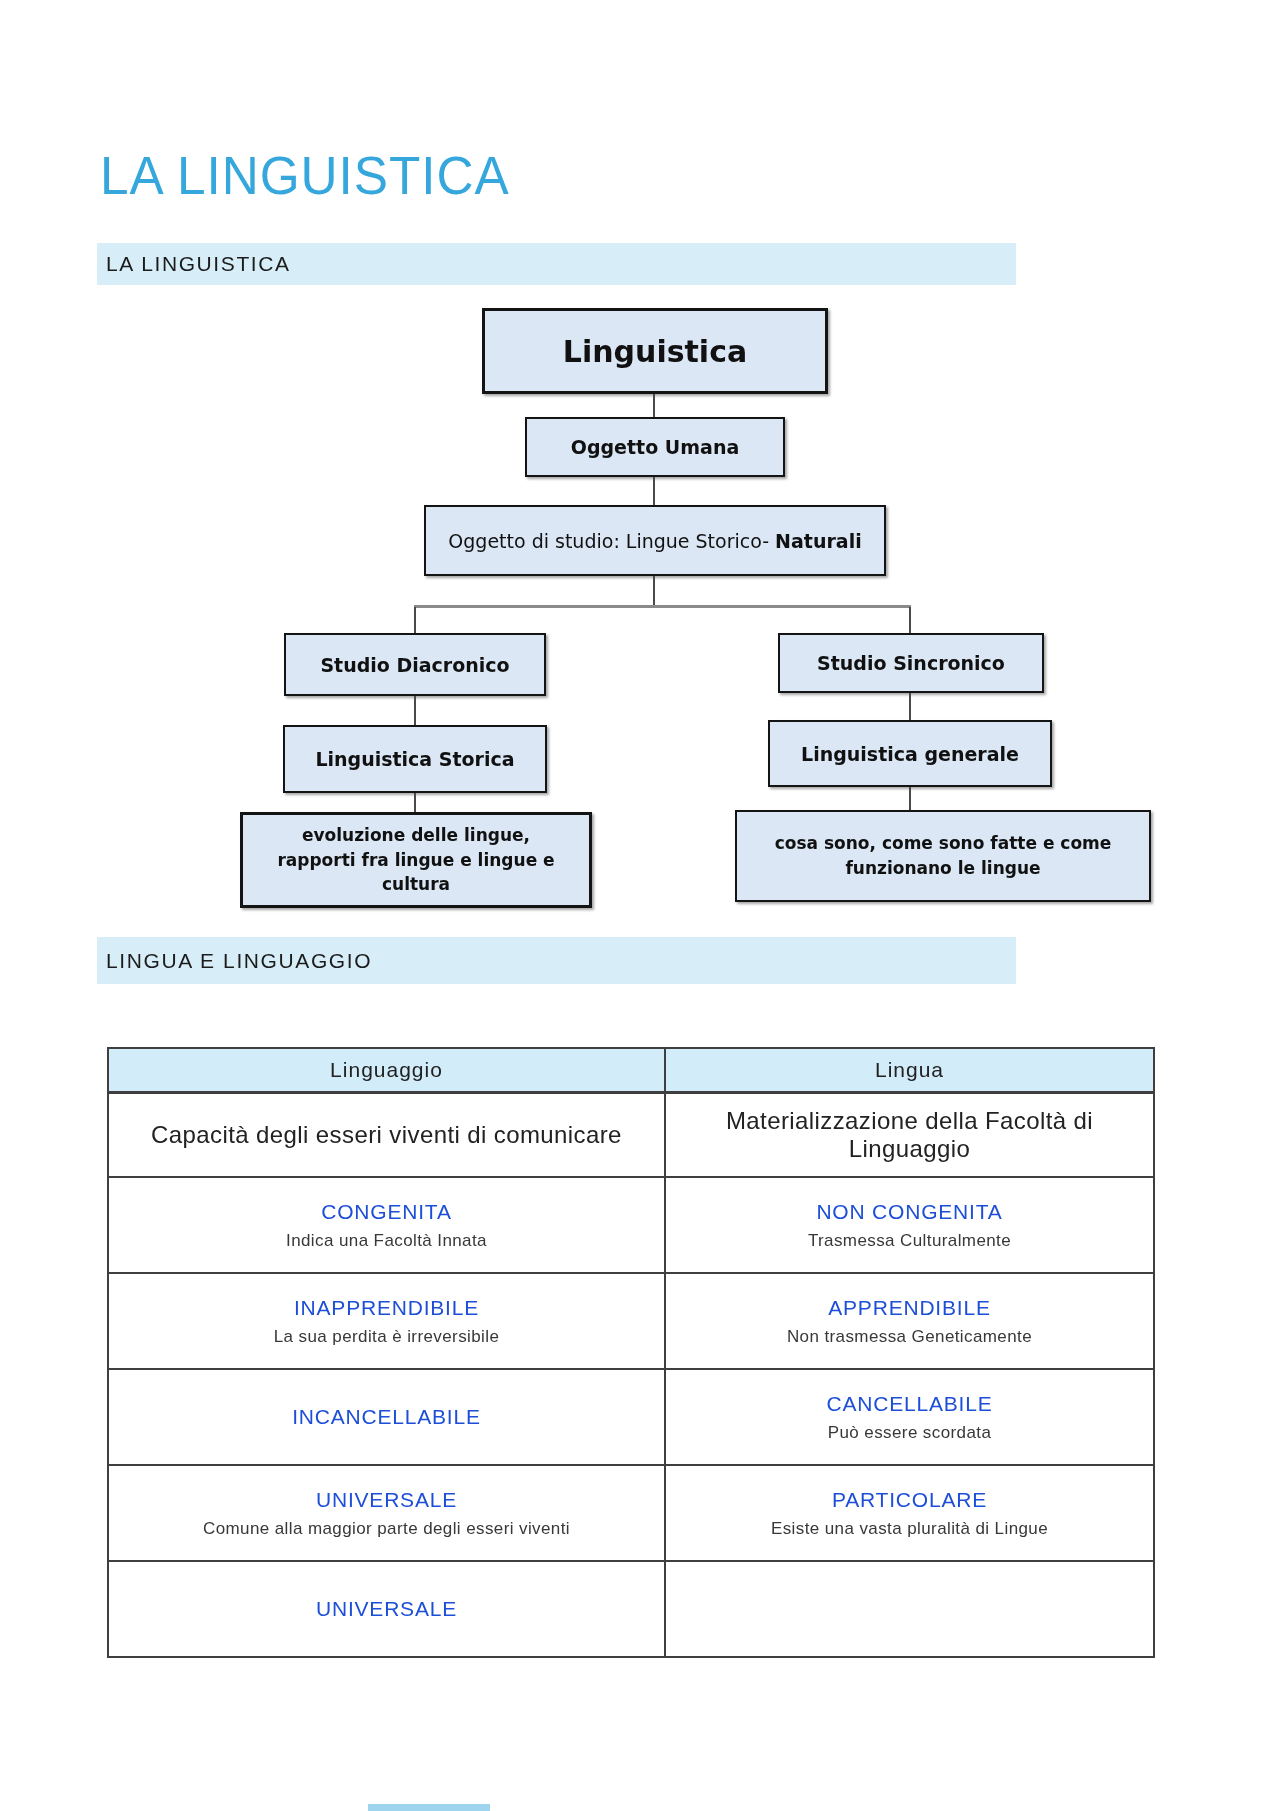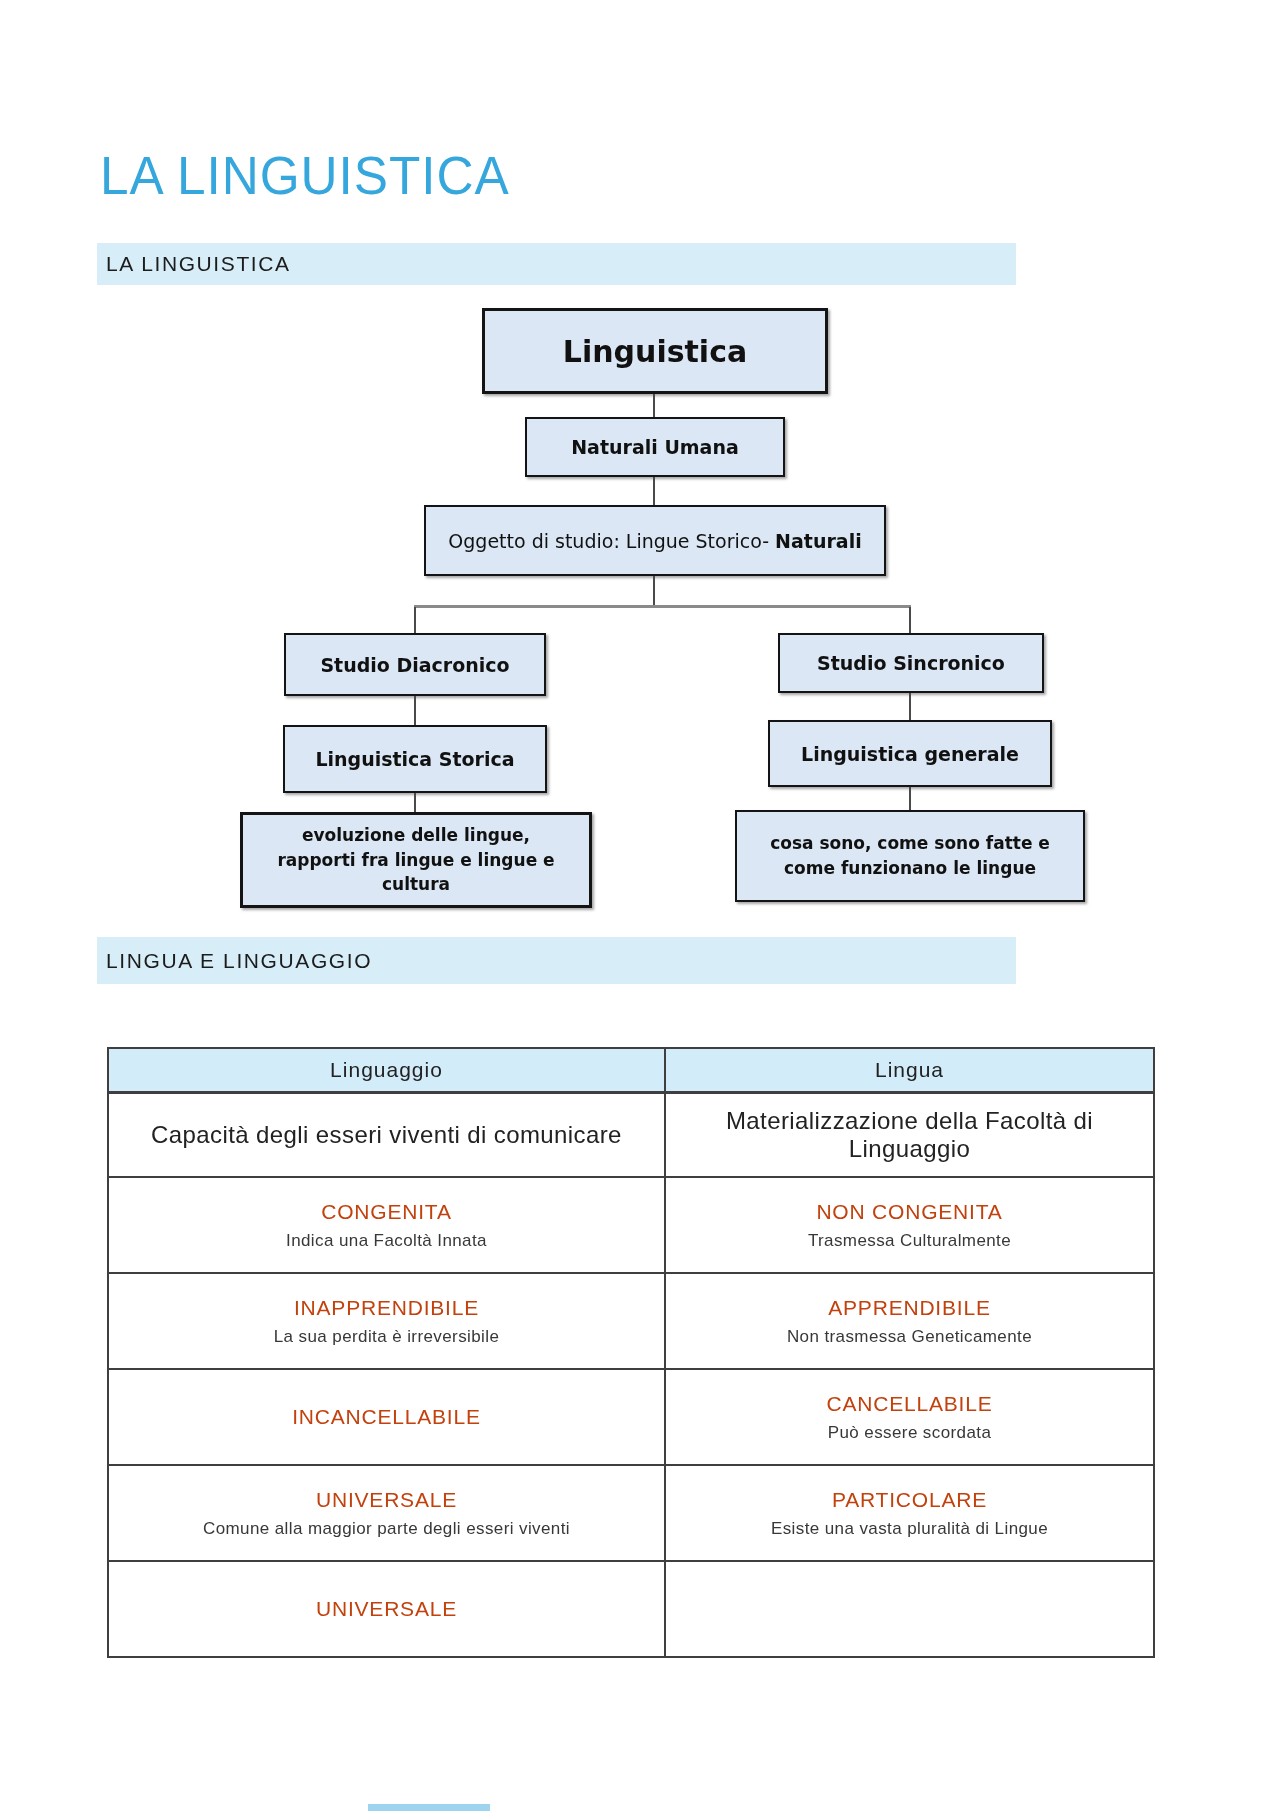--- a/index.html
+++ b/index.html
@@ -41,21 +41,21 @@
   }
   .box-root   {left:482px;top:308px;width:346px;height:86px;font-size:30px;font-weight:700;border-width:3px;}
   .box-science{left:525px;top:417px;width:260px;height:60px;font-size:19px;}
   .box-object {left:424px;top:505px;width:462px;height:71px;font-size:19px;font-weight:500;}
   .box-object b{font-weight:700;}
   .box-studio-l{left:284px;top:633px;width:262px;height:63px;font-size:19px;}
   .box-studio-r{left:778px;top:633px;width:266px;height:60px;font-size:19px;}
   .box-disc-l {left:283px;top:725px;width:264px;height:68px;font-size:19px;}
   .box-disc-r {left:768px;top:720px;width:284px;height:67px;font-size:19px;}
   .box-desc-l {left:240px;top:812px;width:352px;height:96px;font-size:17px;line-height:1.45;padding:0 20px;border-width:3px;}
-  .box-desc-r {left:735px;top:810px;width:350px;height:92px;font-size:17px;line-height:1.45;padding:0 16px;}
+  .box-desc-r {left:735px;top:810px;width:416px;height:92px;font-size:17px;line-height:1.45;padding:0 16px;}
   .vline{position:absolute;width:2px;background:#4a4a4a;}
   .hline{position:absolute;height:3px;background:#8a8a8a;}
   .v1{left:653px;top:394px;height:23px;}
   .v2{left:653px;top:477px;height:28px;}
   .v3{left:653px;top:576px;height:29px;}
   .hbranch{left:414px;top:605px;width:497px;}
   .stub-l{left:414px;top:607px;height:26px;}
   .stub-r{left:909px;top:607px;height:26px;}
   .vl2{left:414px;top:696px;height:29px;}
   .vr2{left:909px;top:693px;height:27px;}
@@ -72,41 +72,41 @@
   .thead-row{height:42px;background:#D3ECF9;border-bottom:1px solid #3f3f3f;}
   .thead-row .tcell{font-size:21px;letter-spacing:1px;}
   .def-row{height:82px;}
   .def-row .tcell{font-size:24px;letter-spacing:.4px;}
   .attr-row{height:94px;}
   .tcell{
     display:flex;flex-direction:column;align-items:center;justify-content:center;
     text-align:center;padding:4px 10px;box-sizing:border-box;
   }
   .tcell.lcell{border-right:2px solid #3f3f3f;}
-  .ct{font-size:21px;letter-spacing:.8px;color:#c2410c;}
+  .ct{font-size:21px;letter-spacing:.8px;color:#1d4ed8;}
   .cs{font-size:17px;letter-spacing:.4px;color:#383838;margin-top:7px;}
   .cs:empty{display:none;}
   
   .sliver{position:absolute;left:368px;top:1804px;width:122px;height:7px;background:#9fd4ee;}
 </style>
 </head>
 <body>
 
 <div class="page">
 
   <div class="doc-title">LA LINGUISTICA</div>
 
   <div class="section-bar bar1">
     <span>LA LINGUISTICA</span>
   </div>
 
   <div class="diagram">
     <div class="dbox box-root">Linguistica</div>
     <div class="vline v1"></div>
-    <div class="dbox box-science">Naturali Umana</div>
+    <div class="dbox box-science">Oggetto Umana</div>
     <div class="vline v2"></div>
     <div class="dbox box-object">
       <span><span>Oggetto di studio: Lingue Storico- </span><b>Naturali</b></span>
     </div>
     <div class="vline v3"></div>
     <div class="hline hbranch"></div>
     <div class="vline stub-l"></div>
     <div class="vline stub-r"></div>
     <div class="dbox box-studio-l">Studio Diacronico</div>
     <div class="dbox box-studio-r">Studio Sincronico</div>

